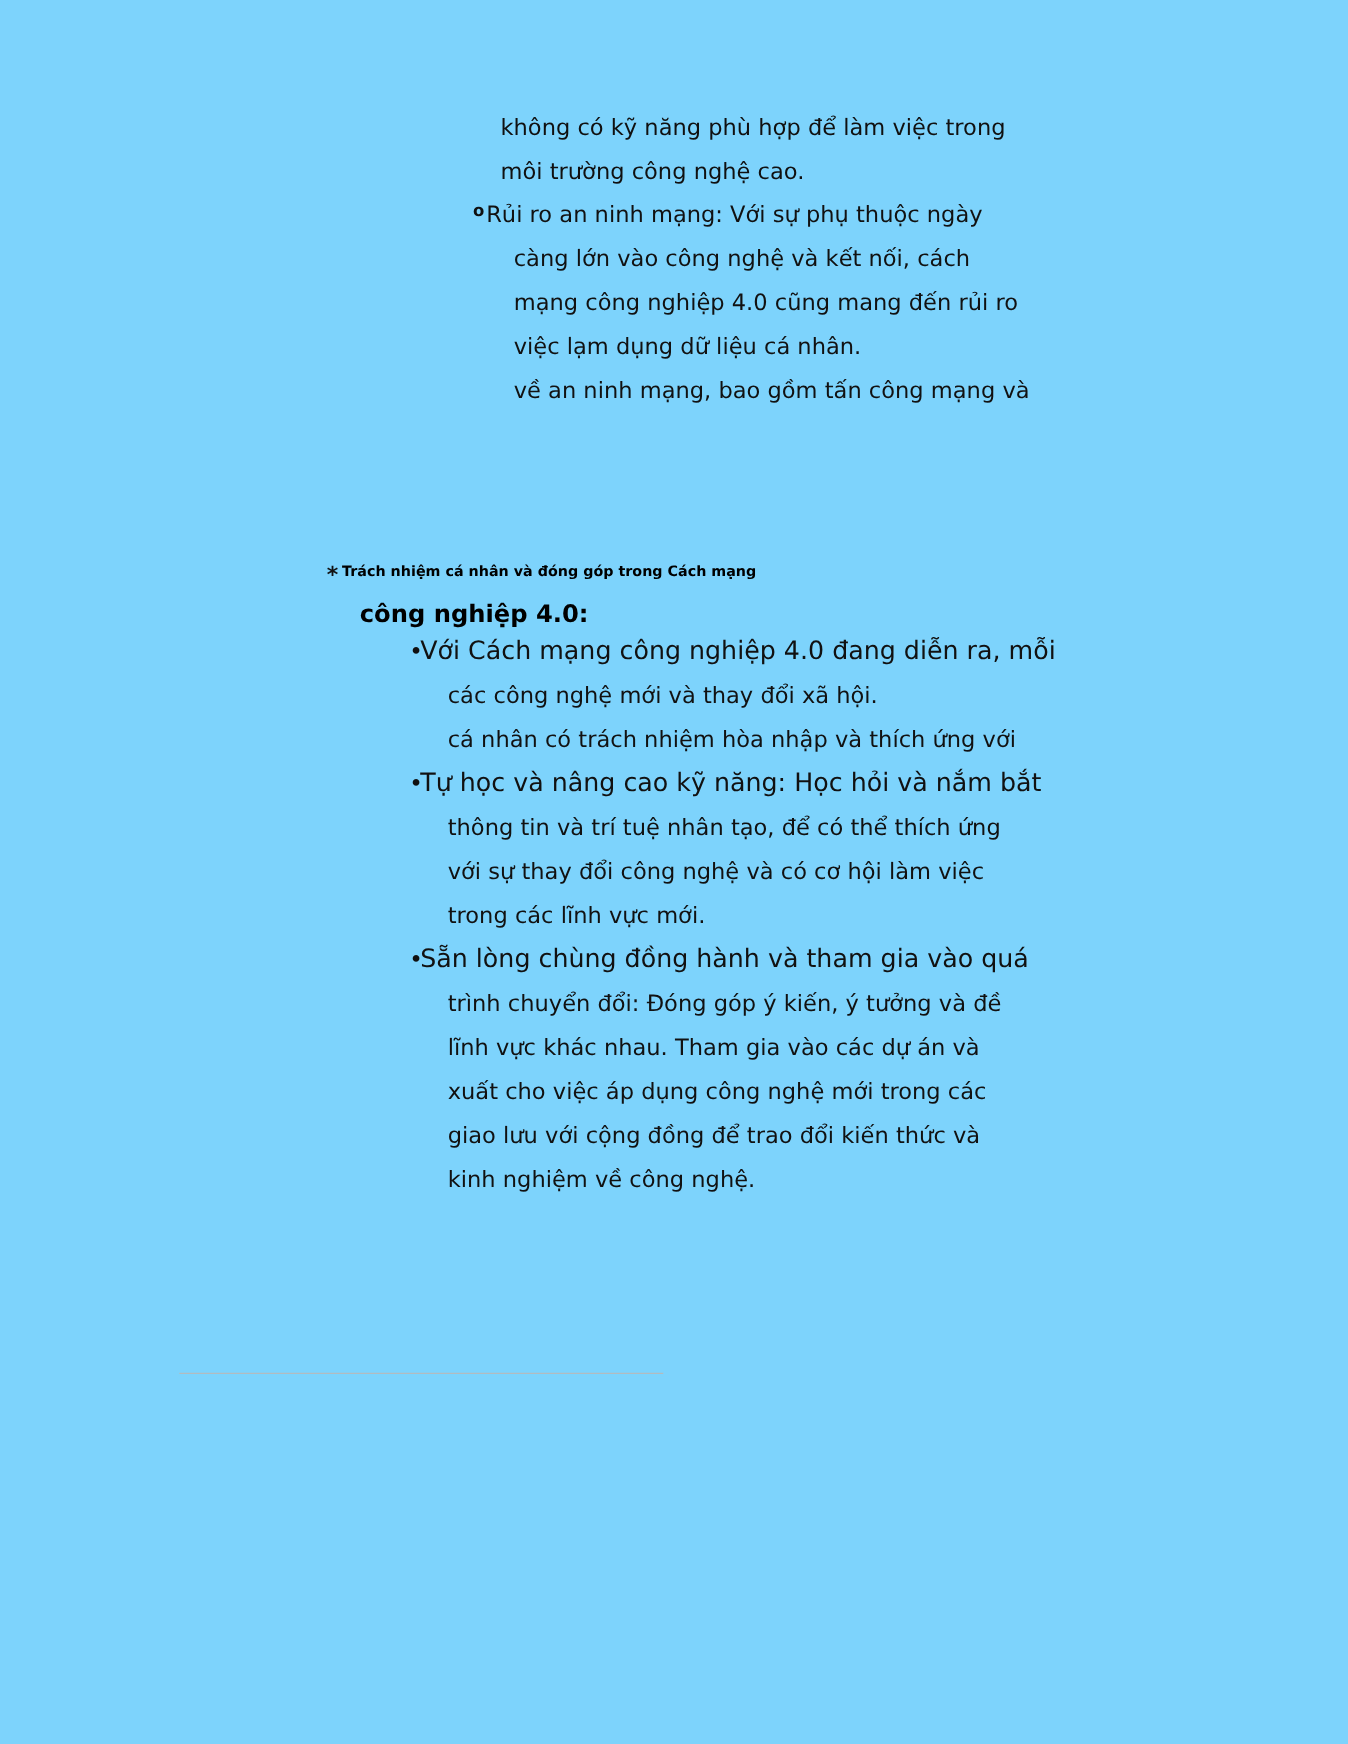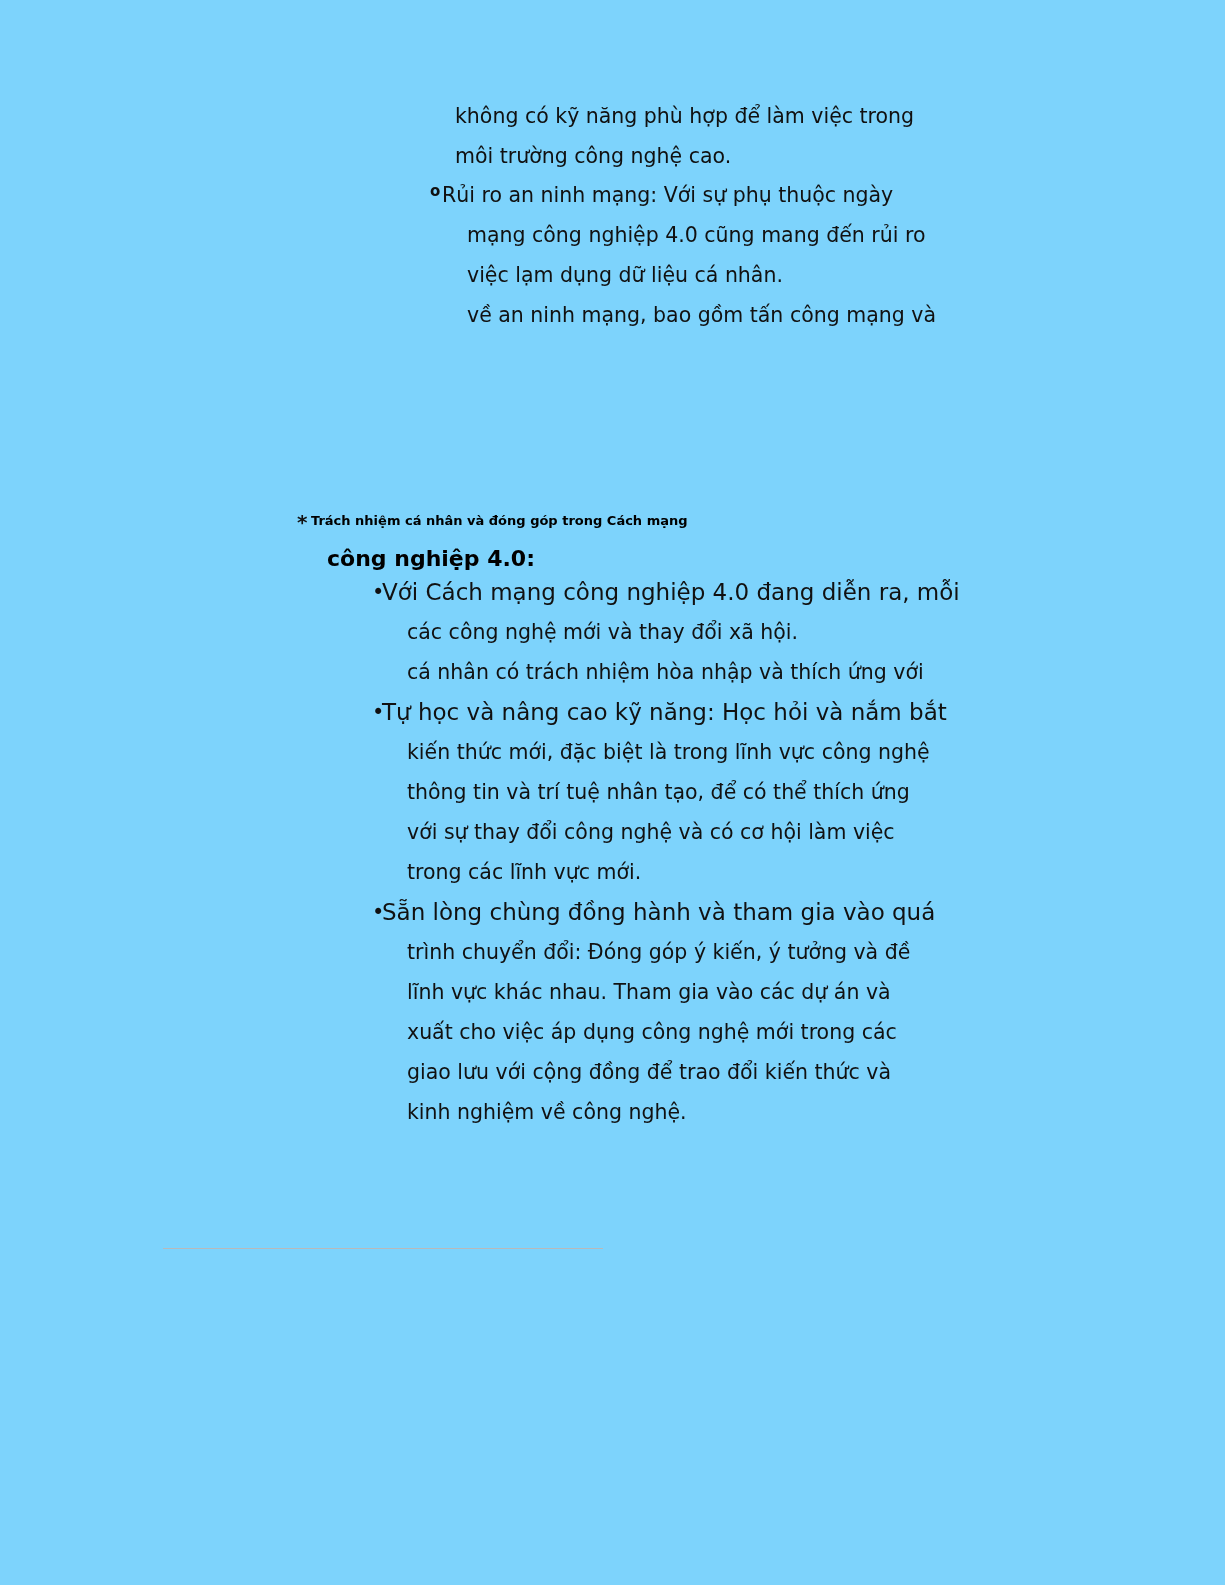--- a/index.html
+++ b/index.html
@@ -156,20 +156,21 @@
 
     <div class="cont-block">
       <div class="cont-line">không có kỹ năng phù hợp để làm việc trong</div>
       <div class="cont-line">môi trường công nghệ cao.</div>
     </div>
 
     <div class="sub-bullet">
       <span class="marker">o</span>
       <div class="text">
         <div class="l1">Rủi ro an ninh mạng: Với sự phụ thuộc ngày</div>
+        <div class="ln">càng lớn vào công nghệ và kết nối, cách</div>
         <div class="ln">mạng công nghiệp 4.0 cũng mang đến rủi ro</div>
         <div class="ln">việc lạm dụng dữ liệu cá nhân.</div>
         <div class="ln">về an ninh mạng, bao gồm tấn công mạng và</div>
       </div>
     </div>
 
     <div class="heading">
       <span class="star">*</span>
       <div class="htext">Trách nhiệm cá nhân và đóng góp trong Cách mạng</div>
       <div class="hline2">công nghiệp 4.0:</div>
@@ -183,21 +184,20 @@
           <div class="l1">Với Cách mạng công nghiệp 4.0 đang diễn ra, mỗi</div>
           <div class="ln">các công nghệ mới và thay đổi xã hội.</div>
           <div class="ln">cá nhân có trách nhiệm hòa nhập và thích ứng với</div>
         </div>
       </div>
 
       <div class="bullet">
         <span class="dot">•</span>
         <div class="btext">
           <div class="l1">Tự học và nâng cao kỹ năng: Học hỏi và nắm bắt</div>
-          <div class="ln">kiến thức mới, đặc biệt là trong lĩnh vực công nghệ</div>
           <div class="ln">thông tin và trí tuệ nhân tạo, để có thể thích ứng</div>
           <div class="ln">với sự thay đổi công nghệ và có cơ hội làm việc</div>
           <div class="ln">trong các lĩnh vực mới.</div>
         </div>
       </div>
 
       <div class="bullet">
         <span class="dot">•</span>
         <div class="btext">
           <div class="l1">Sẵn lòng chùng đồng hành và tham gia vào quá</div>

